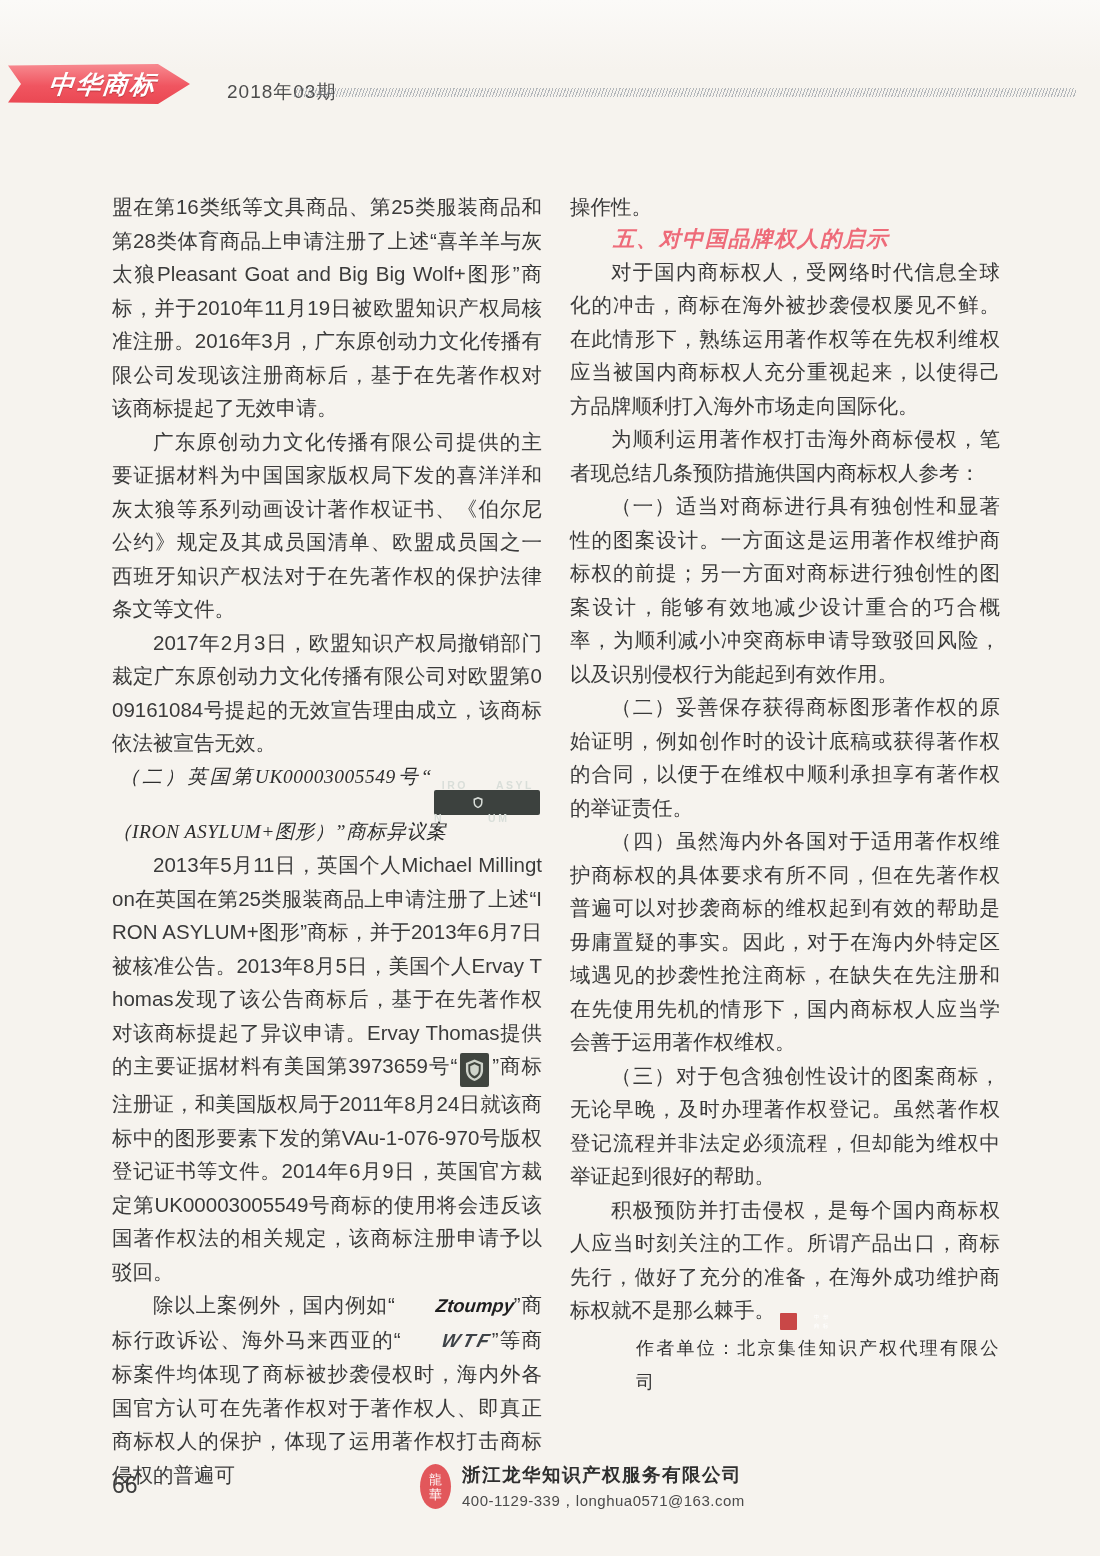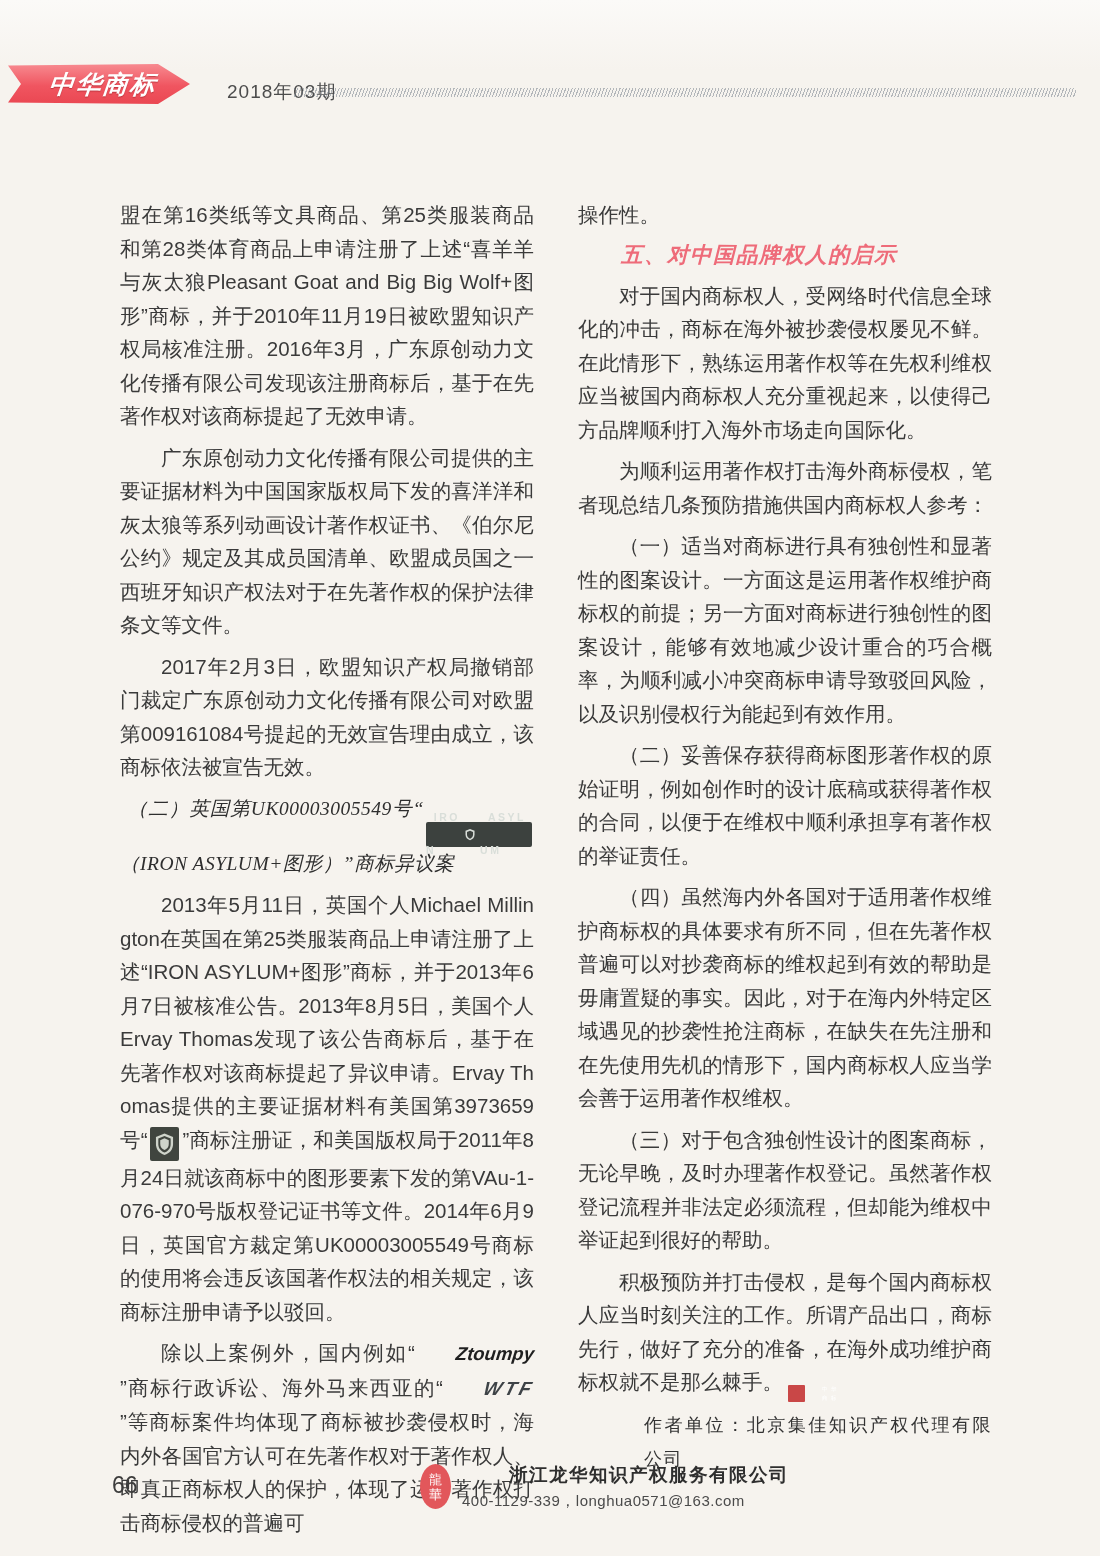--- a/index.html
+++ b/index.html
@@ -31,21 +31,21 @@
     background:repeating-linear-gradient(110deg,rgba(112,122,134,.5) 0 1px,transparent 1px 3px);
   }
   
   .col{
     position:absolute;top:190px;width:430px;
     font-size:20.5px;line-height:33.5px;color:#3a3a3a;
     text-align:justify;word-break:break-all;
   }
   .col-left{left:112px;}
   .col-right{left:570px;}
-  .col p{margin:8px;text-indent:2em;}
+  .col p{margin:0;text-indent:2em;}
   .col p.cont{text-indent:0;}
   .case-heading{
     font-family:"Liberation Serif",serif;font-style:italic;
     font-size:19.5px;letter-spacing:.5px;color:#2e2e2e;text-indent:.4em !important;
   }
   .section-heading{
     margin:15px 0 9px;text-indent:0;
     color:#ee6b79;font-size:21.5px;letter-spacing:1.5px;line-height:31px;font-weight:600;font-style:italic;
   }
   .author{
@@ -82,21 +82,21 @@
   }
   
   .footer{position:absolute;left:0;top:1460px;width:1100px;height:70px;}
   .page-num{position:absolute;left:112px;top:12px;font-size:23px;color:#3c3c3c;}
   .pub{position:absolute;left:420px;top:2px;display:flex;align-items:center;gap:11px;}
   .seal{
     width:31px;height:45px;background:#e2575b;border-radius:50%;
     display:flex;flex-direction:column;align-items:center;justify-content:center;
     color:#fff;font-size:13px;line-height:15px;font-family:"Liberation Serif",serif;
   }
-  .pub-text .company{font-size:18.5px;color:#2e2e2e;font-weight:600;letter-spacing:1.5px;margin-left:47px;}
+  .pub-text .company{font-size:18.5px;color:#2e2e2e;font-weight:600;letter-spacing:1.5px;}
   .pub-text .contact{font-size:15px;color:#4a4a4a;margin-top:5px;letter-spacing:.5px;}
 </style>
 </head>
 <body>
 
 <div class="page">
 
   <div class="ribbon">
     <span class="mag-title">中华商标</span>
   </div>

